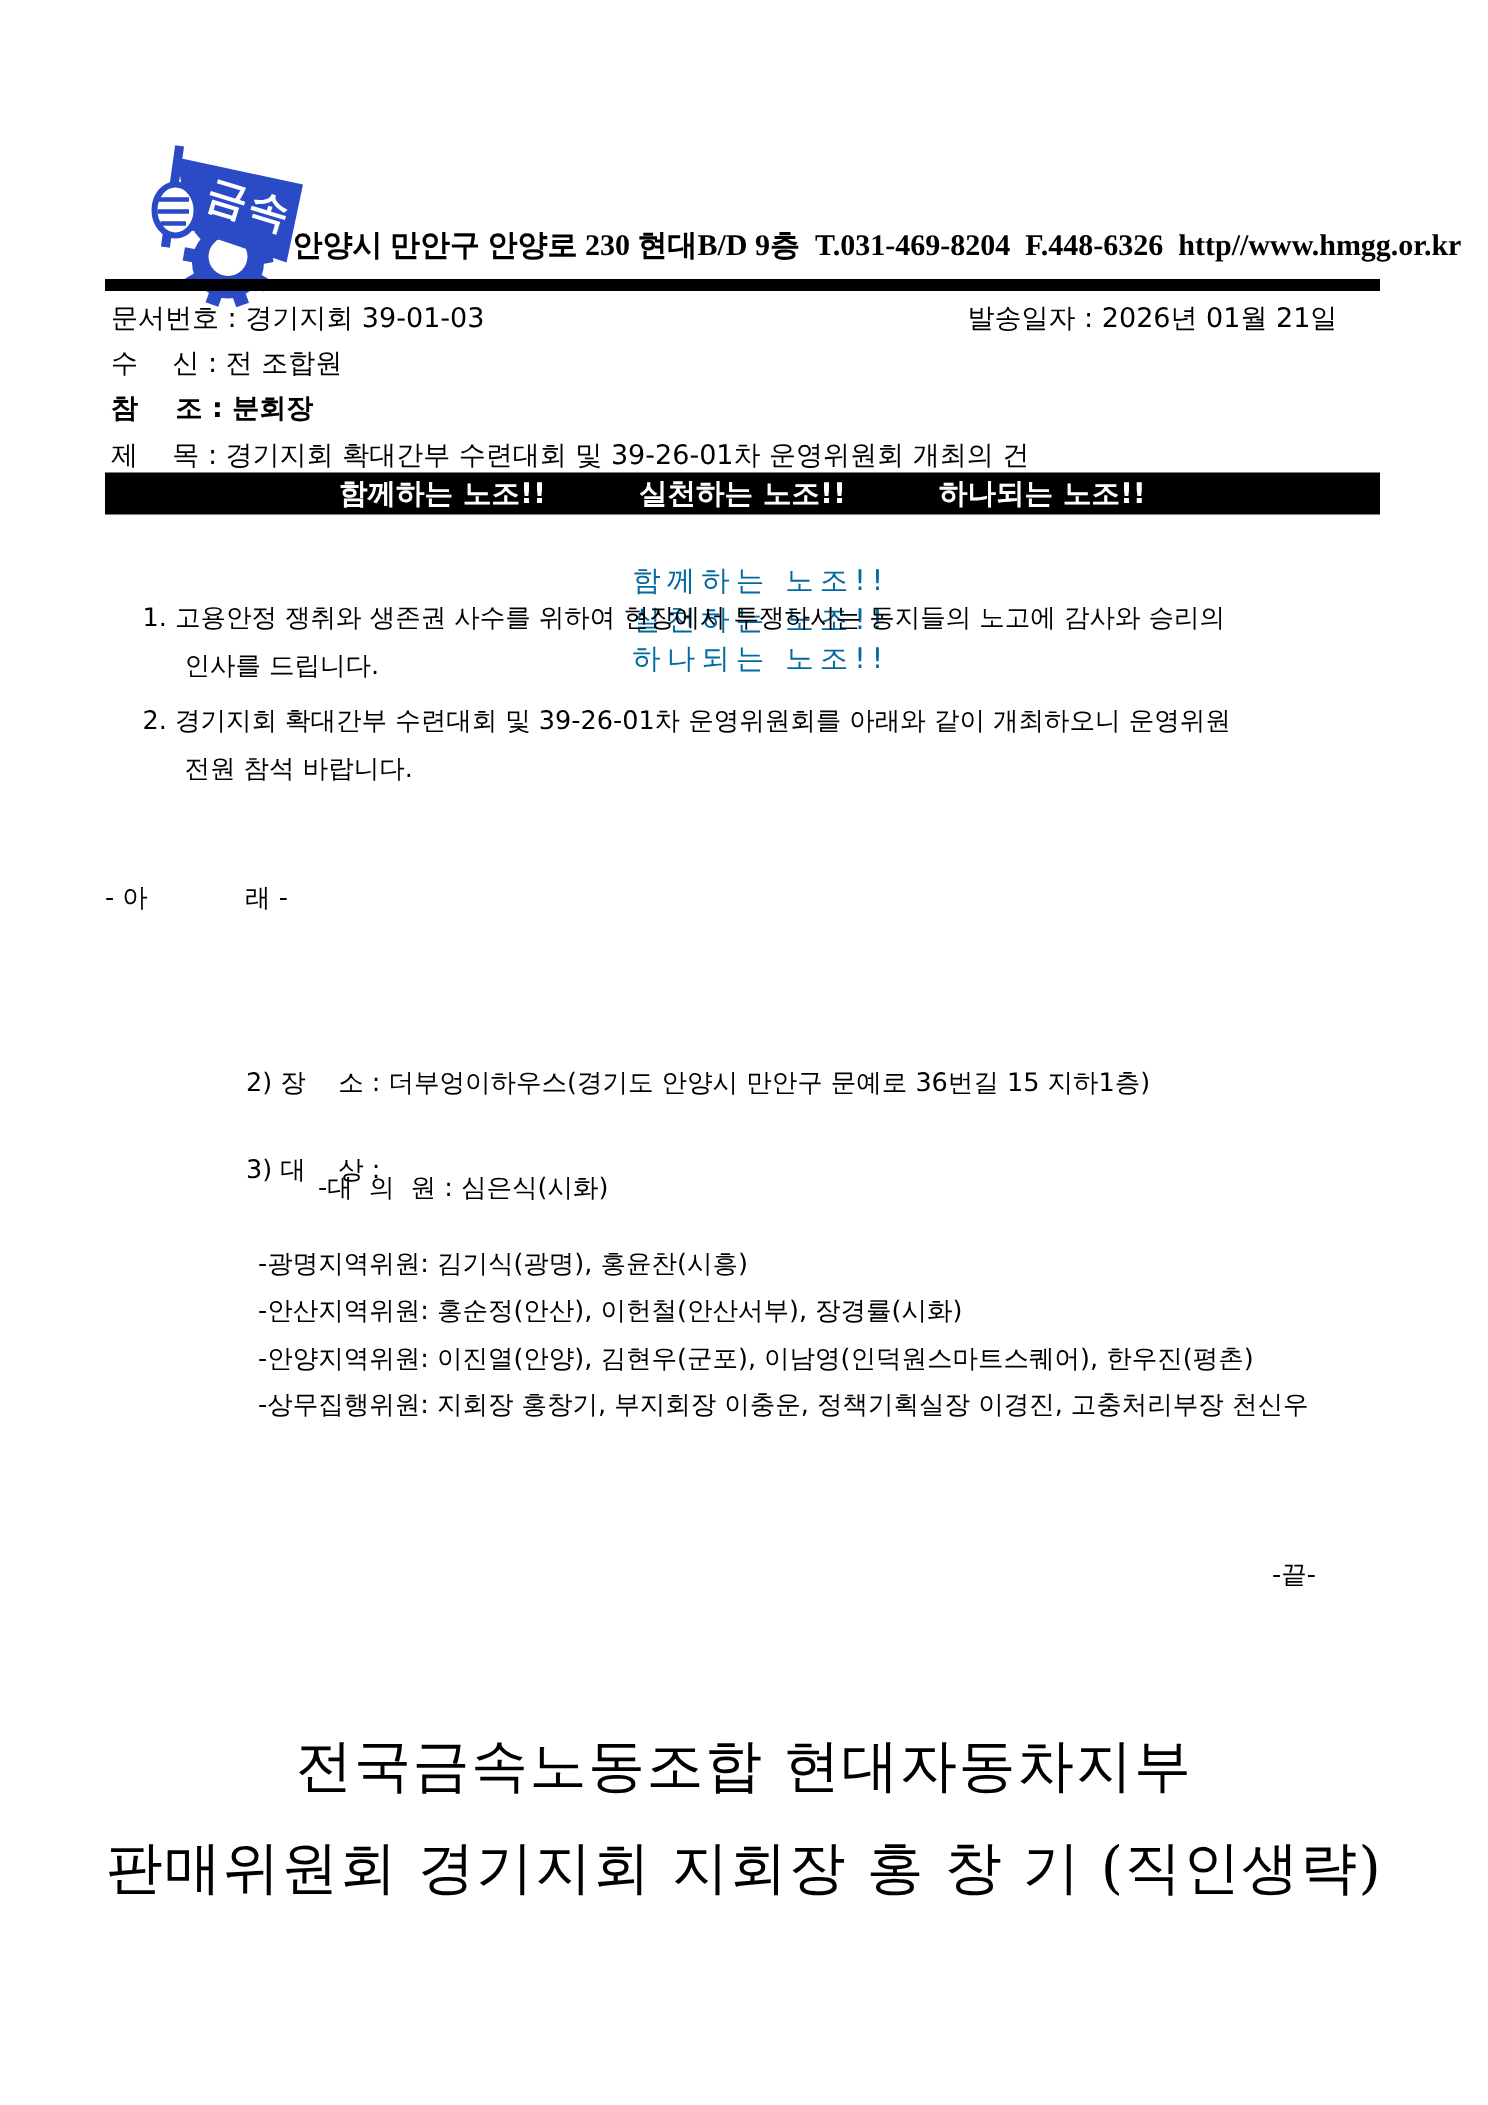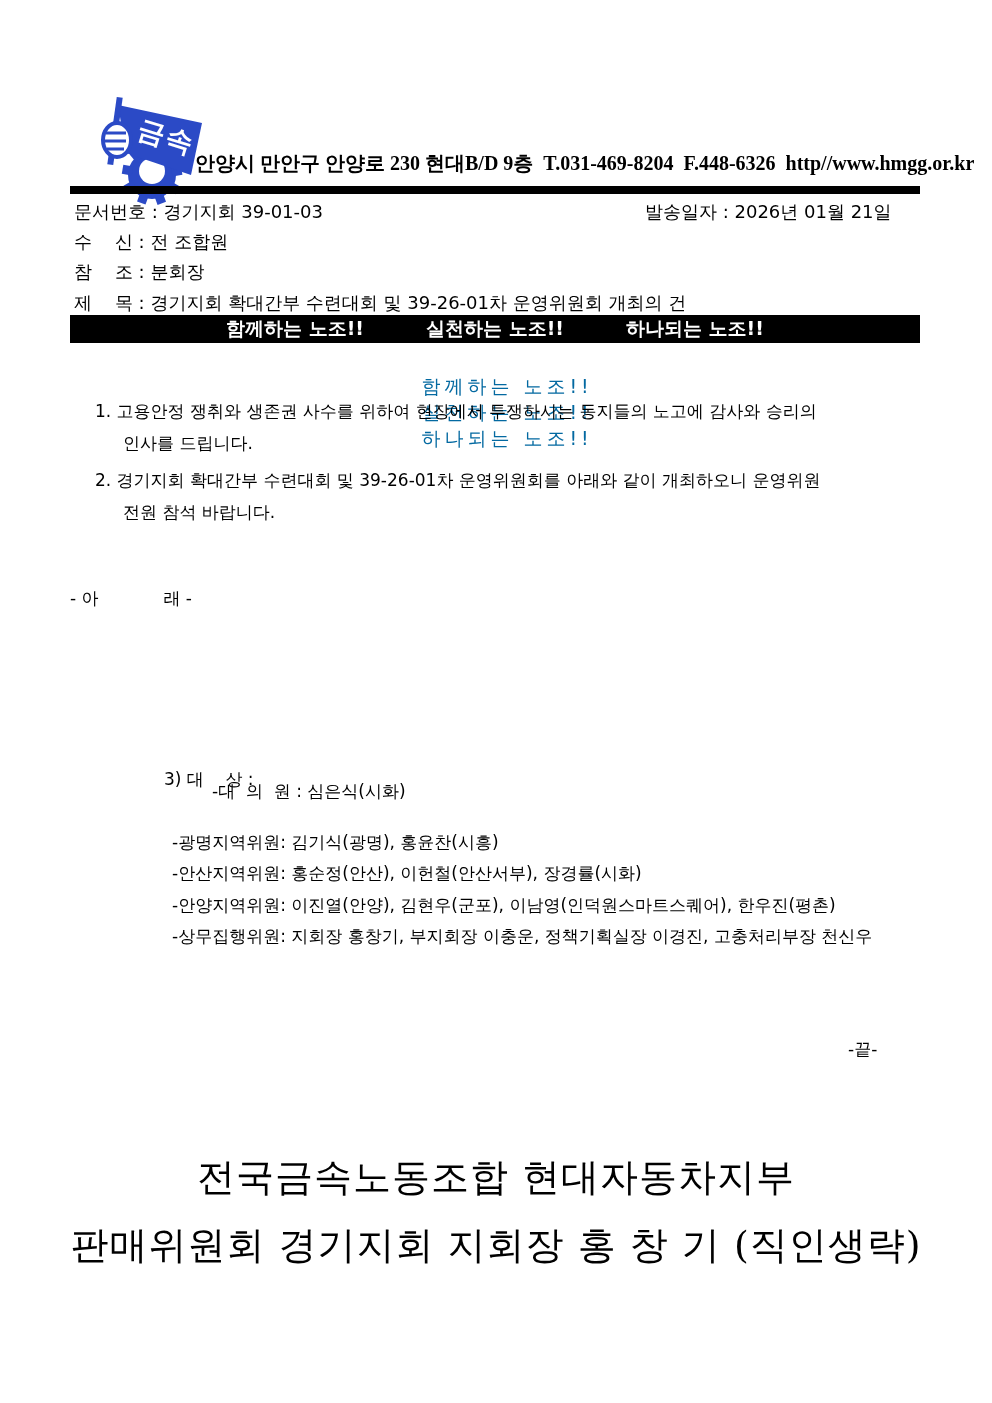--- a/index.html
+++ b/index.html
@@ -26,21 +26,21 @@
   .addr-line {
     left: 195px; top: 150px;
     font-size: 20px; font-weight: 700; letter-spacing: 0px;
     font-family: Liberation Serif, serif;
   }
   .top-rule { left: 70px; top: 186px; width: 850px; height: 8px; background: #000; }
 
   
   .doc-info { font-size: 18px; }
   .di-row { position: absolute; left: 74px; white-space: pre; }
-  .di-r0 { top: 200px; } .di-r1 { top: 230px; } .di-r2 { top: 260px; } .di-r3 { top: 291px; }
+  .di-r0 { top: 200px; } .di-r1 { top: 230px; } .di-r2 { top: 260px; font-weight: bold; } .di-r3 { top: 291px; }
   .send-date { position: absolute; left: 645px; top: 200px; white-space: pre; font-size: 18px; }
 
   
   .banner {
     left: 70px; top: 315px; width: 850px; height: 28px;
     background: #000; color: #fff;
     display: flex; justify-content: center; align-items: center; gap: 62px;
     font-size: 19px; font-weight: 800;
   }
   .banner span { white-space: pre; }
@@ -130,20 +130,21 @@
     <span>하나되는 노조!!</span>
   </div>
 
   <div class="abs body-text p1a">1. 고용안정 쟁취와 생존권 사수를 위하여 현장에서 투쟁하시는 동지들의 노고에 감사와 승리의</div>
   <div class="abs body-text p1b">인사를 드립니다.</div>
   <div class="abs body-text p2a">2. 경기지회 확대간부 수련대회 및 39-26-01차 운영위원회를 아래와 같이 개최하오니 운영위원</div>
   <div class="abs body-text p2b">전원 참석 바랍니다.</div>
 
   <div class="abs arae">- 아            래 -</div>
 
+  <div class="abs body-text it1">2) 장    소 : 더부엉이하우스(경기도 안양시 만안구 문예로 36번길 15 지하1층)</div>
   <div class="abs body-text it2">3) 대    상 :</div>
 
   <div class="abs body-text tg0">-대  의  원 : 심은식(시화)</div>
   <div class="abs body-text tg1">-광명지역위원: 김기식(광명), 홍윤찬(시흥)</div>
   <div class="abs body-text tg2">-안산지역위원: 홍순정(안산), 이헌철(안산서부), 장경률(시화)</div>
   <div class="abs body-text tg3">-안양지역위원: 이진열(안양), 김현우(군포), 이남영(인덕원스마트스퀘어), 한우진(평촌)</div>
   <div class="abs body-text tg4">-상무집행위원: 지회장 홍창기, 부지회장 이충운, 정책기획실장 이경진, 고충처리부장 천신우</div>
 
   <div class="abs end-mark">-끝-</div>
 

